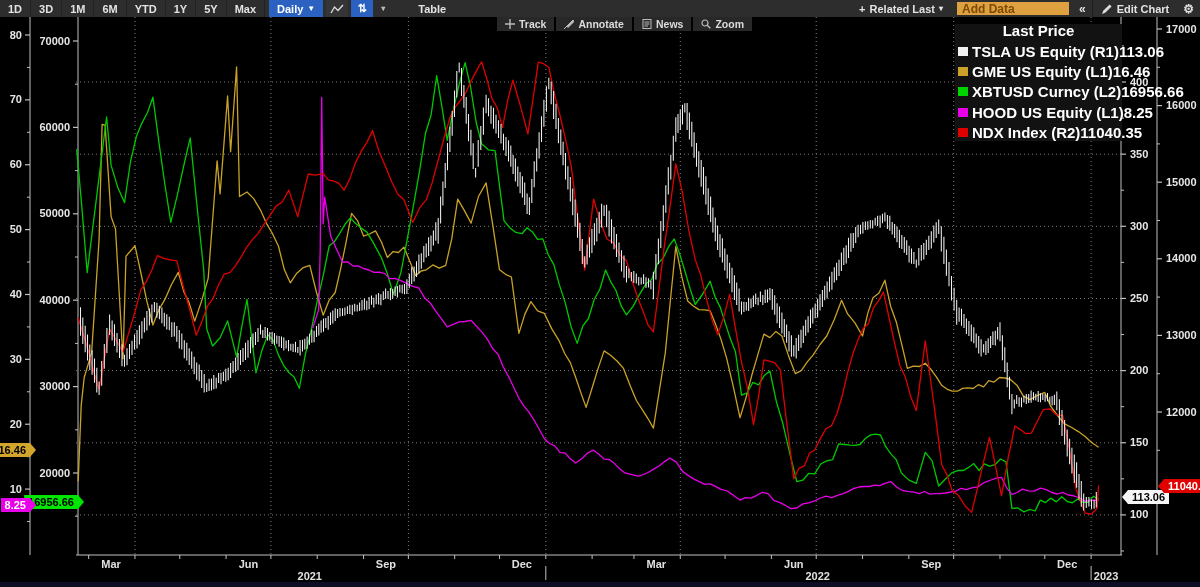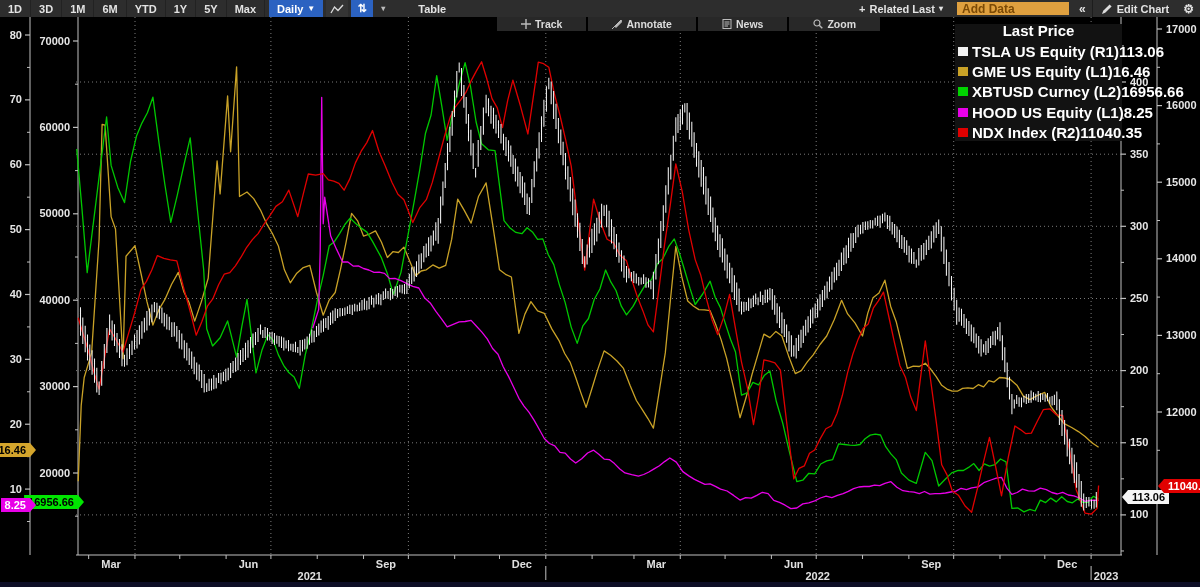--- a/index.html
+++ b/index.html
@@ -13,21 +13,21 @@
   .tb-tile{display:flex;align-items:center;justify-content:center;width:22px;border-right:none;margin-left:3px;background:#353535;}
   .tb-tile.sel{background:#2b62c1;}
   .caret{font-size:8px;margin-left:4px;}
   .spacer{flex:1;}
   .add-data{display:flex;align-items:center;background:#dfa03f;color:#7c4a05;width:102px;height:13px;
             margin:2px 4px 0 6px;padding:0 5px;font-size:12px;}
   .chevrons{font-size:12px;padding:0 6px;display:flex;align-items:center;border-right:1px solid #1d1d1d;}
   .icon-txt{margin-right:4px;}
   
   .tools-strip{position:absolute;top:17px;left:497px;height:14px;display:flex;z-index:30;font-size:10.5px;color:#dcdcdc;}
-  .tool-item{display:flex;align-items:center;background:#282828;padding:0 24px;margin-right:2px;}
+  .tool-item{display:flex;align-items:center;background:#282828;padding:0 8px;margin-right:2px;}
   .tool-item svg{margin-right:4px;}
   
   .legend{position:absolute;left:955px;top:24px;width:167px;background:#121212;z-index:20;
           font-size:15px;color:#fff;padding:1px 0 2px 0;}
   .legend-title{text-align:center;height:12px;line-height:12px;}
   .legend-row{display:flex;align-items:center;height:12.4px;padding:0 3px;margin-top:8px;}
   .swatch{width:10px;height:9px;margin-right:4px;flex:none;}
   .legend-name{white-space:nowrap;}
   .legend-val{margin-left:auto;text-align:right;}
   

